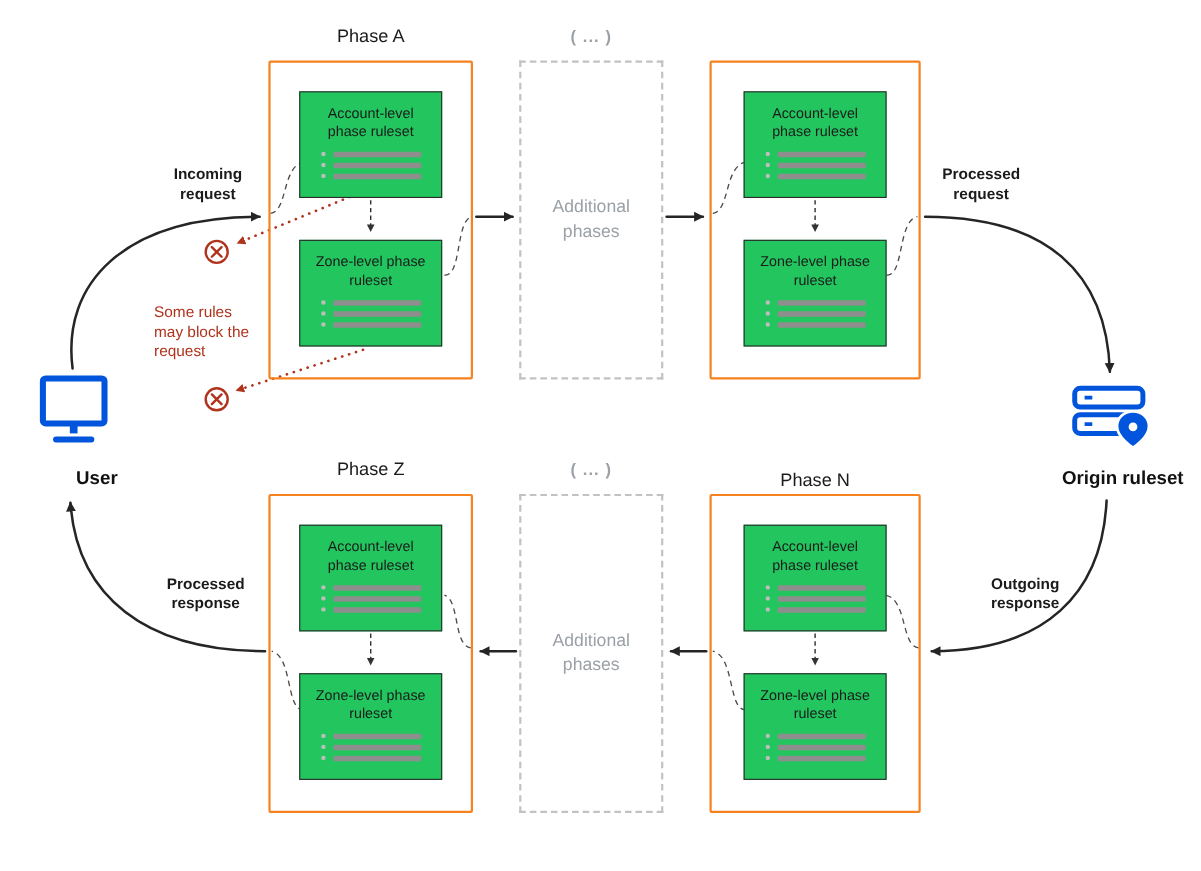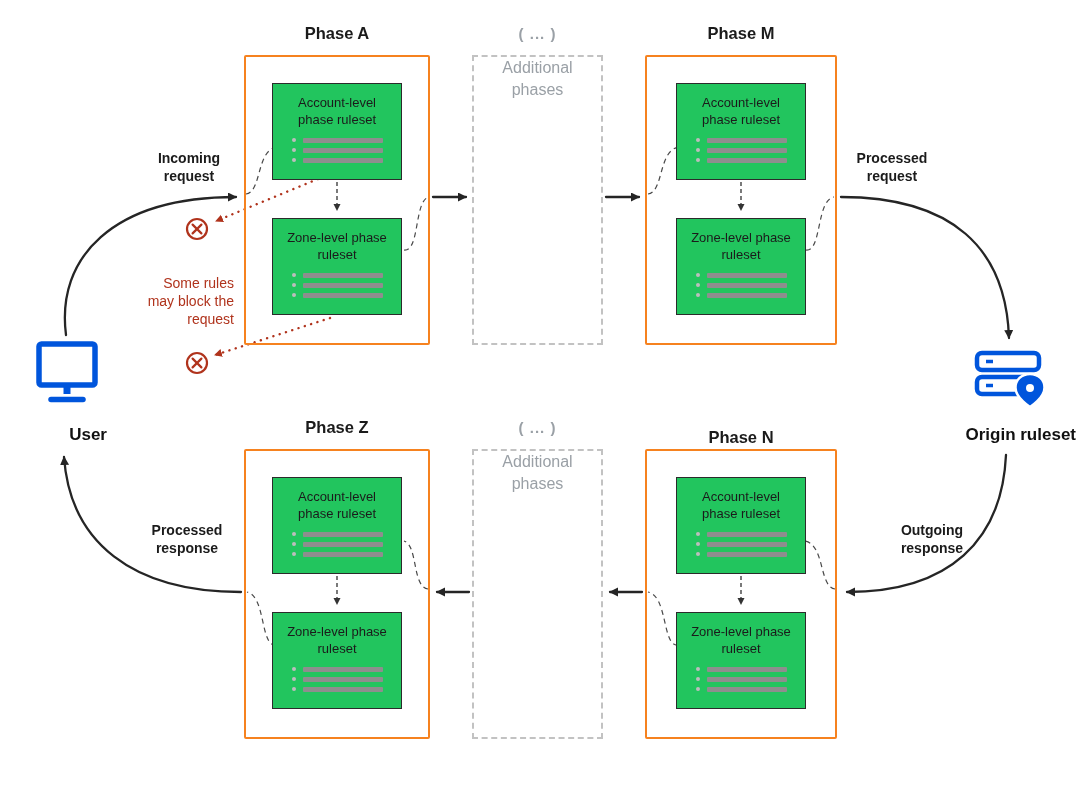--- a/index.html
+++ b/index.html
@@ -2,36 +2,36 @@
 <html><head>
 <meta charset="utf-8">
 <style>
   * { margin:0; padding:0; box-sizing:border-box; }
   html,body { background:#ffffff; }
   body { font-family:"Liberation Sans","DejaVu Sans",sans-serif; }
   .diagram { position:relative; width:1092px; height:792px; background:#ffffff; overflow:hidden; }
   .overlay { position:absolute; left:0; top:0; width:1092px; height:792px; }
 
   .phase-box { position:absolute; border:2px solid #F6821F; border-radius:2px; background:transparent; }
-  .dashed-box { position:absolute; border:2px dashed #c2c2c2; display:flex; justify-content:center; background:transparent; }
+  .dashed-box { position:absolute; border:2px dashed #c2c2c2; display:flex; align-items:center; justify-content:center; background:transparent; }
   .dashed-label { width:92px; text-align:center; color:#9aa0a6; font-size:16px; line-height:1.35; }
 
-  .phase-title { position:absolute; text-align:center; font-weight:700; font-size:16.5px; color:#1b1b1b; }
+  .phase-title { position:absolute; text-align:center; font-weight:400; font-size:16.5px; color:#1b1b1b; }
   .ellipsis-title { position:absolute; text-align:center; font-weight:700; font-size:15px; color:#9aa0a6; letter-spacing:1px; }
 
   .ruleset-box { position:absolute; width:130px; height:97px; border:1.5px solid #2b2b2b; background:#22c55e;
                  display:flex; flex-direction:column; align-items:center; padding-top:11px; z-index:2; }
   .ruleset-title { font-size:13px; line-height:1.3; text-align:center; color:#1b1b1b; width:106px; }
   .ruleset-lines { margin-top:9px; display:flex; flex-direction:column; gap:5px; }
   .rline { display:flex; align-items:center; }
   .rline .dot { width:4px; height:4px; background:#bdbdbd; border-radius:50%; }
   .rline .bar { width:80px; height:5px; background:#8e8e8e; margin-left:7px; border-radius:1px; }
 
   .edge-label { position:absolute; font-weight:700; font-size:14px; color:#1b1b1b; text-align:center; line-height:1.3; }
-  .block-note { position:absolute; font-size:14px; color:#B0331C; line-height:1.3; font-weight:500; width:94px; text-align:right; }
+  .block-note { position:absolute; font-size:14px; color:#B0331C; line-height:1.3; font-weight:500; width:94px; text-align:left; }
   .endpoint-label { position:absolute; font-weight:700; font-size:17px; color:#111111; text-align:right; }
 </style>
 </head>
 <body>
 
 <div class="diagram">
 
   <svg class="overlay" width="1092" height="792" viewBox="0 0 1092 792">
     <defs>
       <marker id="mArrow" markerWidth="12" markerHeight="12" refX="8" refY="4.5" orient="auto" markerUnits="userSpaceOnUse">
@@ -113,21 +113,20 @@
 
   <div class="dashed-box" style="left:472px;top:55px;width:131px;height:290px">
     <div class="dashed-label">Additional phases</div>
   </div>
   <div class="dashed-box" style="left:472px;top:449px;width:131px;height:290px">
     <div class="dashed-label">Additional phases</div>
   </div>
 
   <div class="phase-title" style="left:244px;top:24px;width:186px">Phase A</div>
   <div class="ellipsis-title" style="left:472px;top:25px;width:131px">( ... )</div>
-  <div class="phase-title" style="left:645px;top:24px;width:192px">Phase M</div>
   <div class="phase-title" style="left:244px;top:418px;width:186px">Phase Z</div>
   <div class="ellipsis-title" style="left:472px;top:419px;width:131px">( ... )</div>
   <div class="phase-title" style="left:645px;top:428px;width:192px">Phase N</div>
 
   <div class="ruleset-box" style="left:272px;top:83px">
     <div class="ruleset-title">Account-level phase ruleset</div>
     <div class="ruleset-lines">
       <div class="rline">
           <span class="dot"></span>
           <span class="bar"></span>

